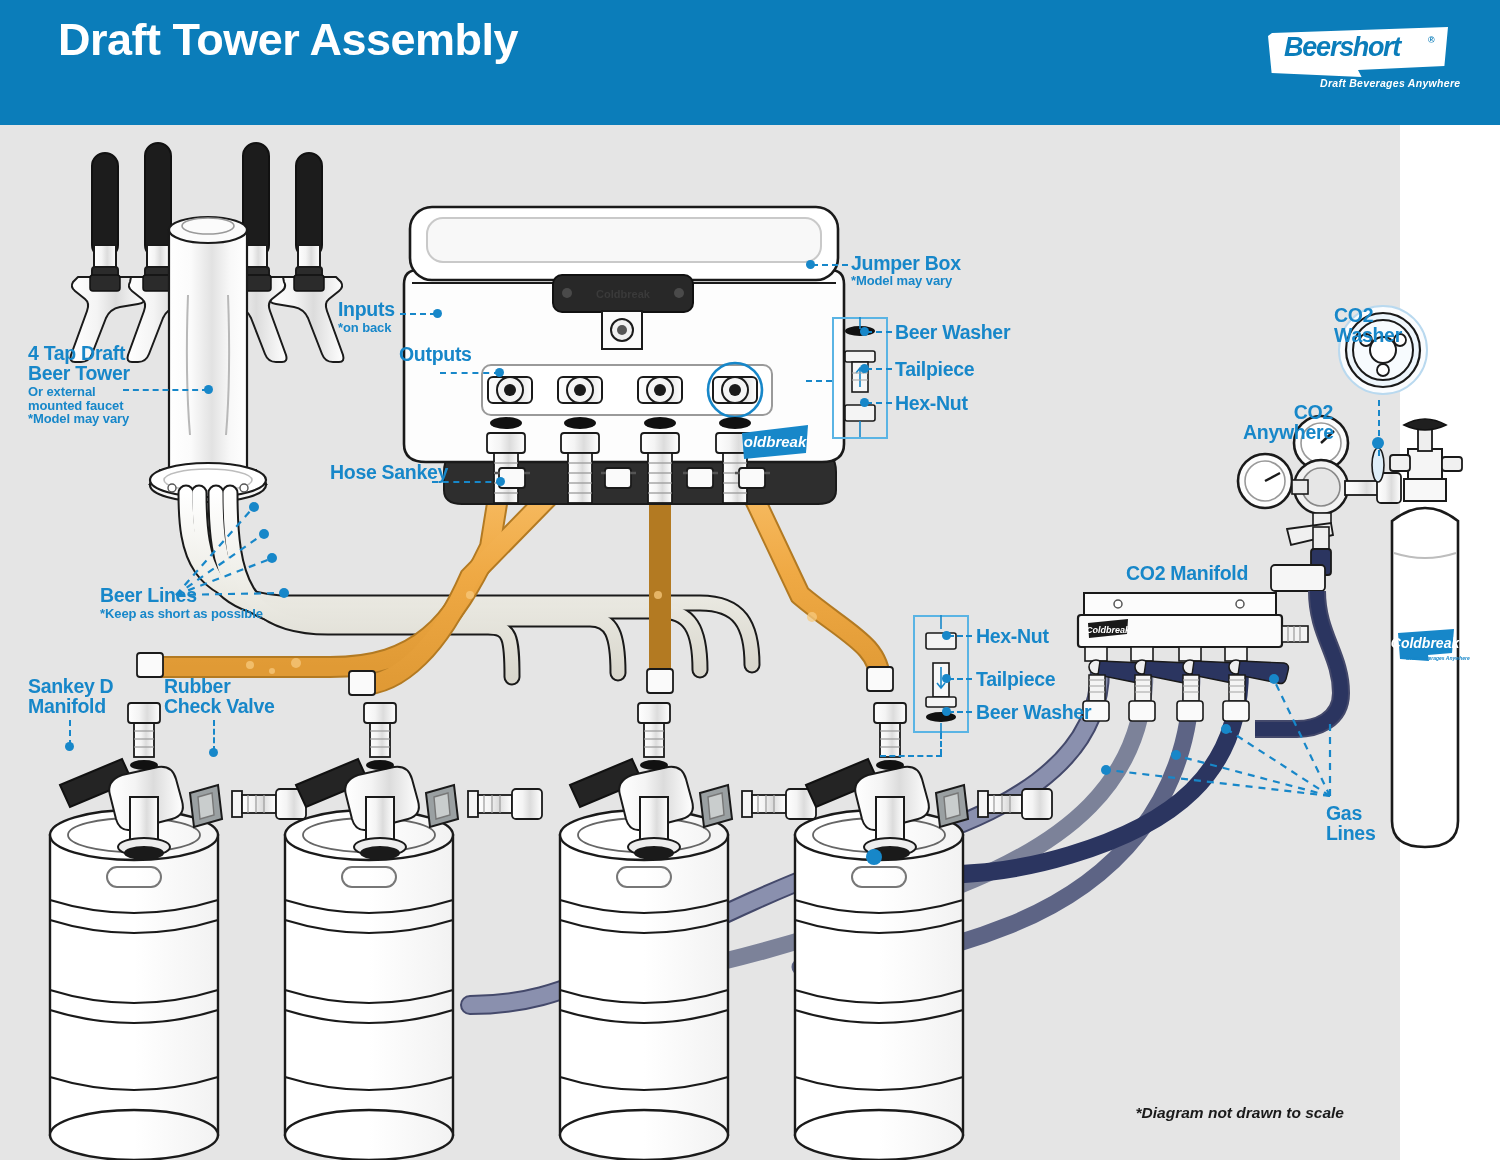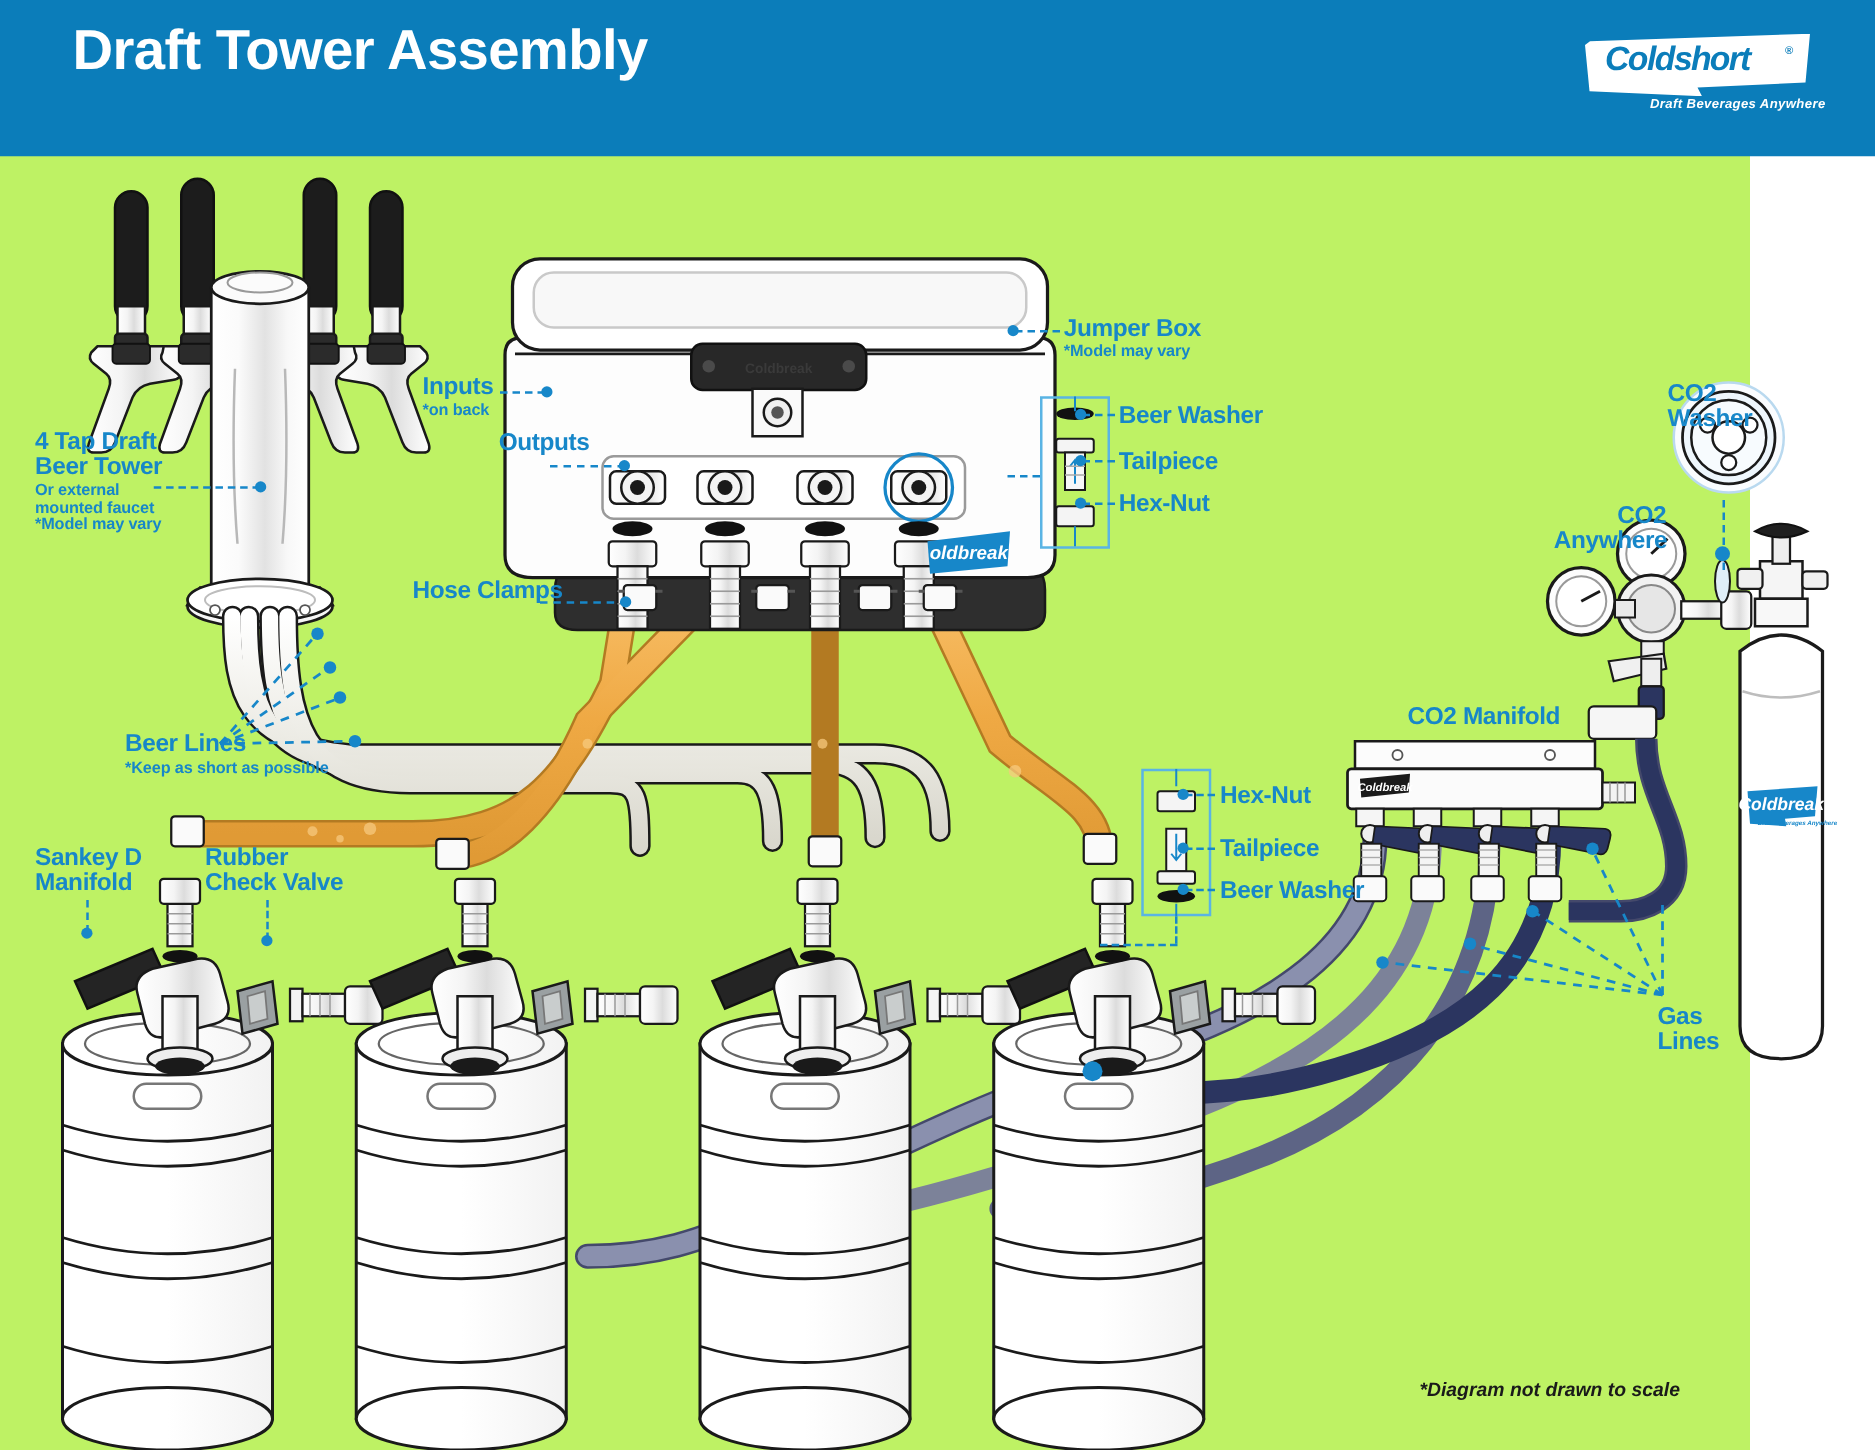--- a/index.html
+++ b/index.html
@@ -4,21 +4,21 @@
 <title>Draft Tower Assembly</title>
 <style>
   * { margin:0; padding:0; box-sizing:border-box; }
   html, body { width:1500px; height:1160px; }
   body {
     font-family:"Liberation Sans", sans-serif;
     background:#ffffff;
     position:relative;
     overflow:hidden;
   }
-  #page { position:relative; width:1400px; height:1160px; background:#bef264; }
+  #page { position:relative; width:1400px; height:1160px; background:#e5e5e5; }
 
   
   .header {
     position:absolute; left:0; top:0; width:1500px; height:125px;
     background:#0b7dba;
   }
   .header-title {
     position:absolute; left:58px; top:17px;
     font-size:45px; font-weight:bold; color:#ffffff;
     letter-spacing:-0.5px; line-height:1;
@@ -98,21 +98,21 @@
 </head>
 <body>
 
 <div id="page">
 
   <div class="header">
     <div class="header-title">Draft Tower Assembly</div>
 
     <div class="logo">
       <div class="logo-banner"></div>
-      <div class="logo-text"><span>Cold</span><span class="lt-b">short</span></div>
+      <div class="logo-text"><span>Beer</span><span class="lt-b">short</span></div>
       <div class="logo-tm">®</div>
       <div class="logo-tagline">Draft Beverages Anywhere</div>
     </div>
   </div>
 
   <svg id="stage" viewBox="0 0 1500 1035">
     <defs>
       <linearGradient id="gMetal" x1="0" y1="0" x2="1" y2="0">
         <stop offset="0%" stop-color="#ffffff"></stop>
         <stop offset="35%" stop-color="#f4f4f4"></stop>
@@ -725,21 +725,21 @@
 
   <div class="lbl big" style="left:338px; top:299px;">Inputs</div>
   <div class="lbl sub" style="left:338px; top:321px;">*on back</div>
   <div class="leader" style="left:400px; top:313px; width:36px;"></div>
   <div class="dot" style="left:433px; top:309px;"></div>
 
   <div class="lbl big" style="left:355px; top:344px;margin-left:44px;">Outputs</div>
   <div class="leader" style="left:440px; top:372px; width:60px;"></div>
   <div class="dot" style="left:495px; top:368px;"></div>
 
-  <div class="lbl big" style="left:330px; top:462px;">Hose Clamps</div>
+  <div class="lbl big" style="left:330px; top:462px;">Hose Sankey</div>
   <div class="leader" style="left:432px; top:481px; width:70px;"></div>
   <div class="dot" style="left:496px; top:477px;"></div>
 
   <div class="lbl big" style="left:851px; top:253px;">Jumper Box</div>
   <div class="lbl sub" style="left:851px; top:274px;">*Model may vary</div>
   <div class="leader" style="left:812px; top:264px; width:36px;"></div>
   <div class="dot" style="left:806px; top:260px;"></div>
 
   <div class="lbl big" style="left:100px; top:585px;">Beer Lines</div>
   <div class="lbl sub" style="left:100px; top:607px;">*Keep as short as possible</div>

